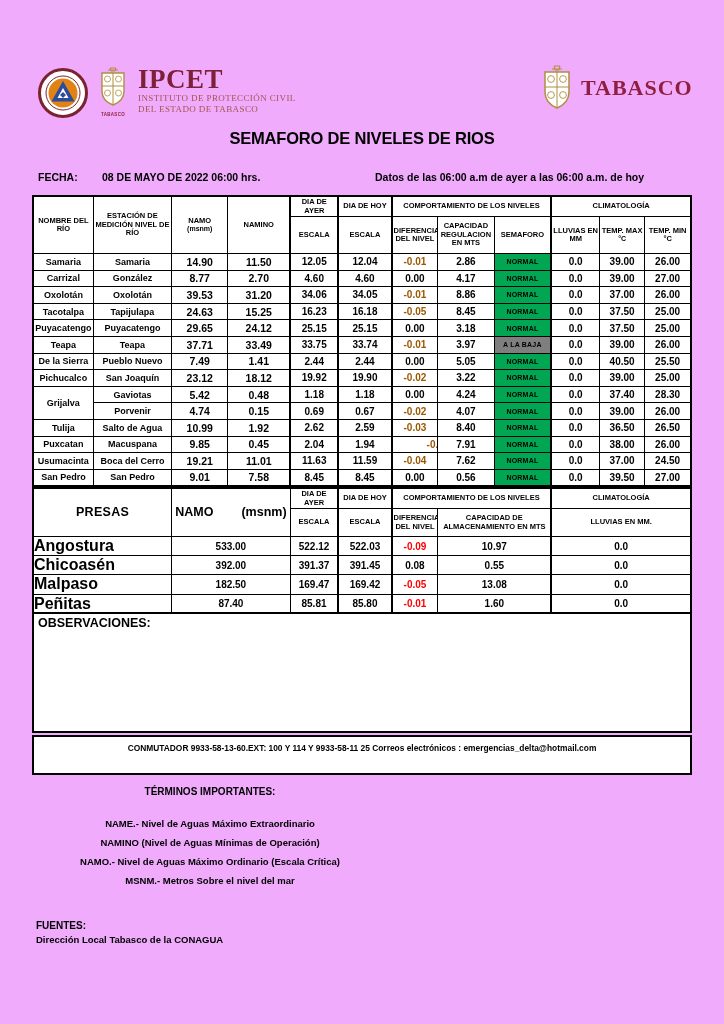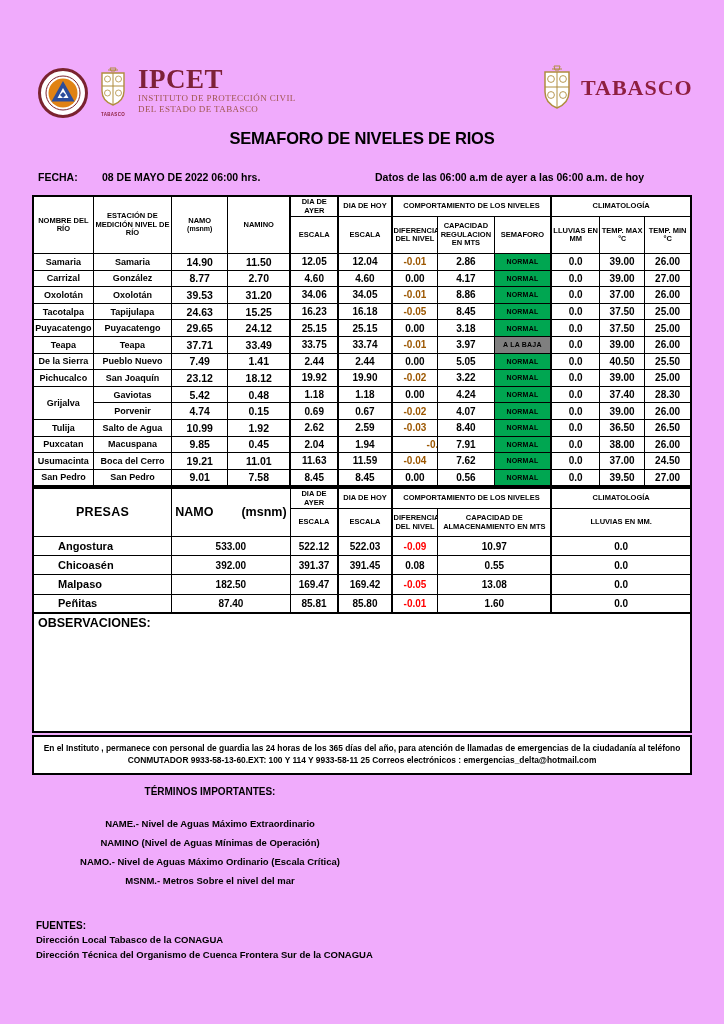--- a/index.html
+++ b/index.html
@@ -37,40 +37,40 @@
   #dams-table tr.h2 { height:28px; }
   th { font-weight:bold; font-size:7.5px; line-height:8.5px; padding:1px; }
   th .sub { display:block; font-size:7px; }
   tr.data { height:16.6px; }
   #dams-table tr.data { height:19.2px; }
   td { font-weight:bold; }
   td.c-name { font-size:9px; }
   td.c-namo { font-size:10.5px; }
   td.c-num  { font-size:10px; }
   td.c-sem  { font-size:7px; color:#fff; letter-spacing:.2px; }
-  #dams-table td.d-name { font-size:11px; text-align:left; padding-left:24px; }
+  #dams-table td.d-name { font-size:16px; text-align:left; padding-left:0; }
   #dams-table td.d-num { font-size:10px; }
   .presas-h { font-size:12.5px; letter-spacing:.3px; }
   .namo-big { font-size:12.5px; }
   .namo-big .unit { margin-left:28px; }
 
   
   .obs-box { position:absolute; left:32px; top:612px; width:660px; height:121px; border:2px solid #000; background:#fff; }
   .obs-label { position:absolute; left:4px; top:2px; font-size:12.5px; font-weight:bold; }
   .obs-text { position:absolute; left:0; top:56px; width:100%; text-align:center; font-size:11px; font-weight:bold; }
   .footer-box { position:absolute; left:32px; top:735px; width:660px; height:40px; border:2.5px solid #000; background:#fff; padding-top:5px; }
   .footer-line { text-align:center; font-size:8.4px; font-weight:bold; line-height:12px; }
 
   
   .terms { position:absolute; left:30px; top:786px; width:360px; text-align:center; }
   .terms-title { font-size:10px; font-weight:bold; margin-bottom:21px; }
   .terms-item { font-size:9.5px; font-weight:bold; margin-bottom:8px; }
   .sources { position:absolute; left:36px; top:920px; }
   .sources-title { font-size:10px; font-weight:bold; margin-bottom:2px; }
-  .sources-item { font-size:9.5px; font-weight:bold; line-height:14.5px; }
+  .sources-item { font-size:9.5px; font-weight:bold; line-height:14.5px;text-align:right; }
 </style>
 </head>
 <body>
 
 <div class="page">
 
   <div class="brand-left">
     <svg class="pc-logo" viewBox="0 0 50 50">
       <circle cx="25" cy="25" r="23.5" fill="#ffffff" stroke="#7a232f" stroke-width="3"></circle>
       <circle cx="25" cy="25" r="17" fill="#ffffff" stroke="#7a232f" stroke-width="1"></circle>
@@ -419,31 +419,29 @@
           <td class="d-num">0.0</td>
         </tr>
       </tbody>
   </table>
 
   <div class="obs-box">
     <div class="obs-label">OBSERVACIONES:</div>
   </div>
 
   <div class="footer-box">
-    <div class="footer-line">En el Instituto , permanece con personal de guardia las 24 horas de los 365 días del año, para atención de llamadas de emergencias de la ciudadanía al teléfono</div>
     <div class="footer-line">CONMUTADOR  9933-58-13-60.EXT: 100 Y 114  Y 9933-58-11 25    Correos electrónicos : emergencias_delta@hotmail.com</div>
   </div>
 
   <div class="terms">
     <div class="terms-title">TÉRMINOS IMPORTANTES:</div>
     <div class="terms-item">NAME.- Nivel de Aguas Máximo Extraordinario</div>
     <div class="terms-item">NAMINO (Nivel de Aguas Mínimas de Operación)</div>
     <div class="terms-item">NAMO.- Nivel de Aguas Máximo Ordinario (Escala Crítica)</div>
     <div class="terms-item">MSNM.- Metros Sobre el nivel del mar</div>
   </div>
 
   <div class="sources">
     <div class="sources-title">FUENTES:</div>
     <div class="sources-item">Dirección Local Tabasco de la CONAGUA</div>
-    <div class="sources-item">Dirección Técnica del Organismo de Cuenca Frontera Sur de la CONAGUA</div>
   </div>
 
 </div>
 
 </body></html>

